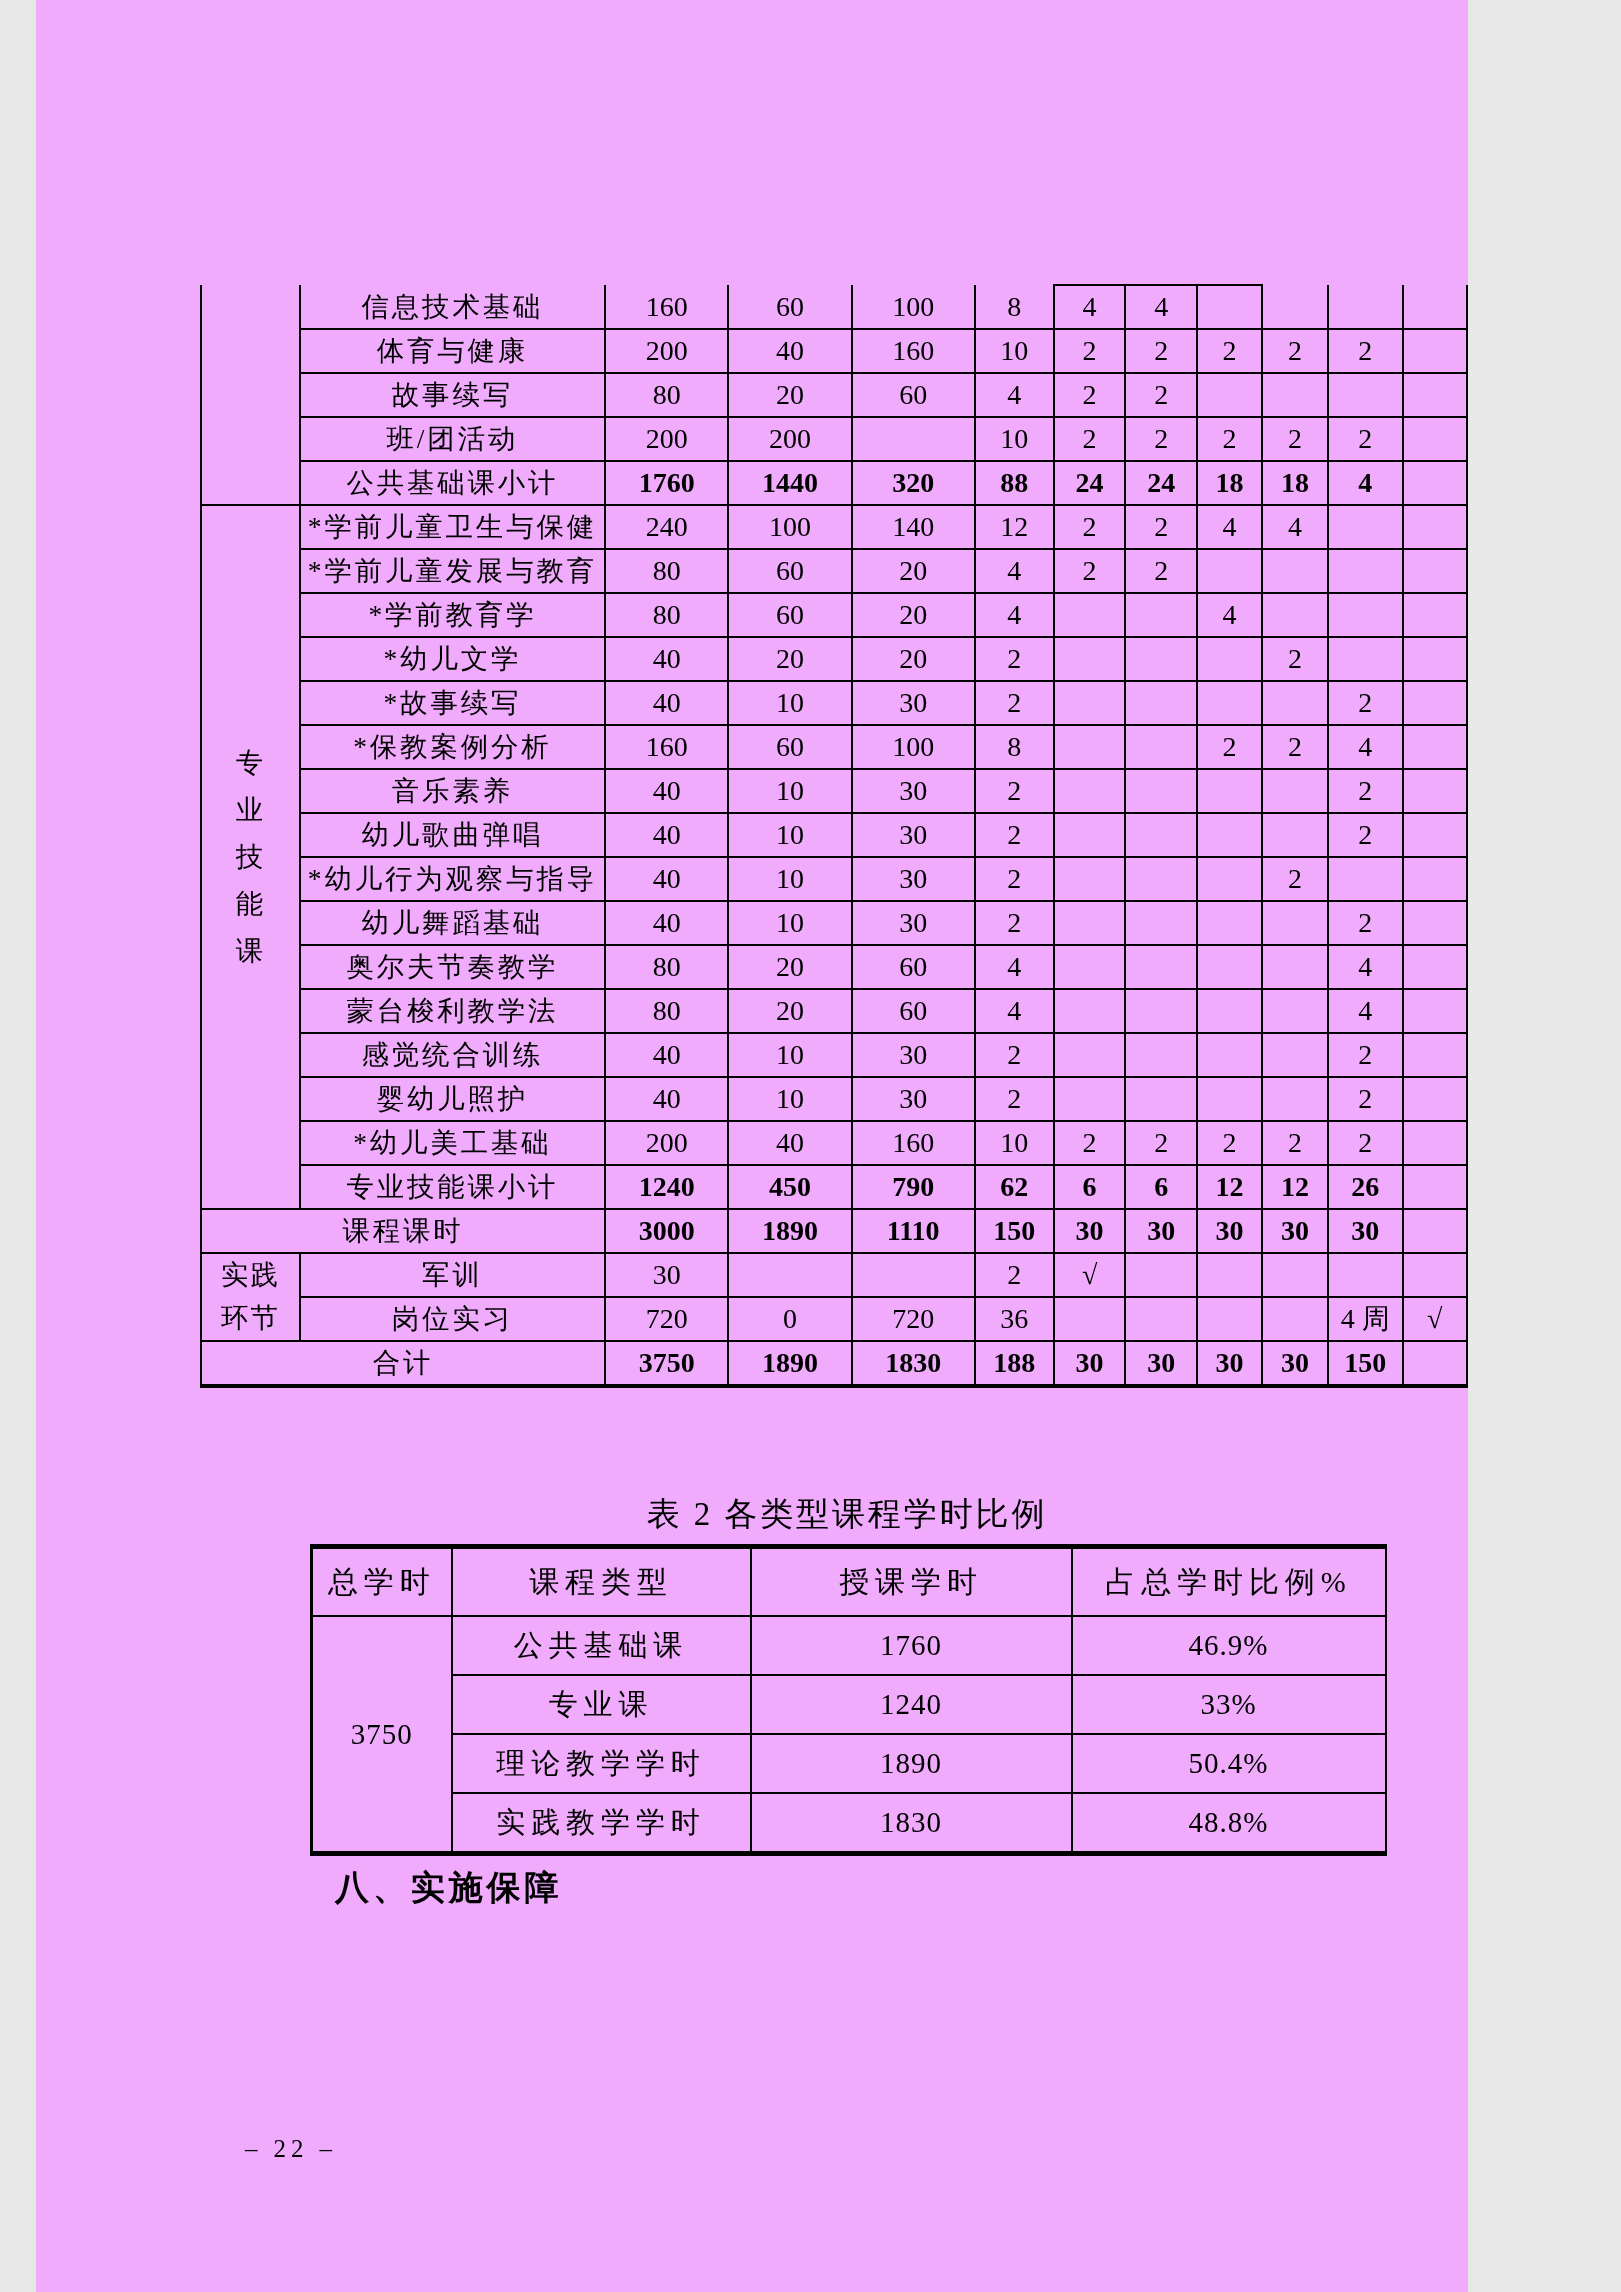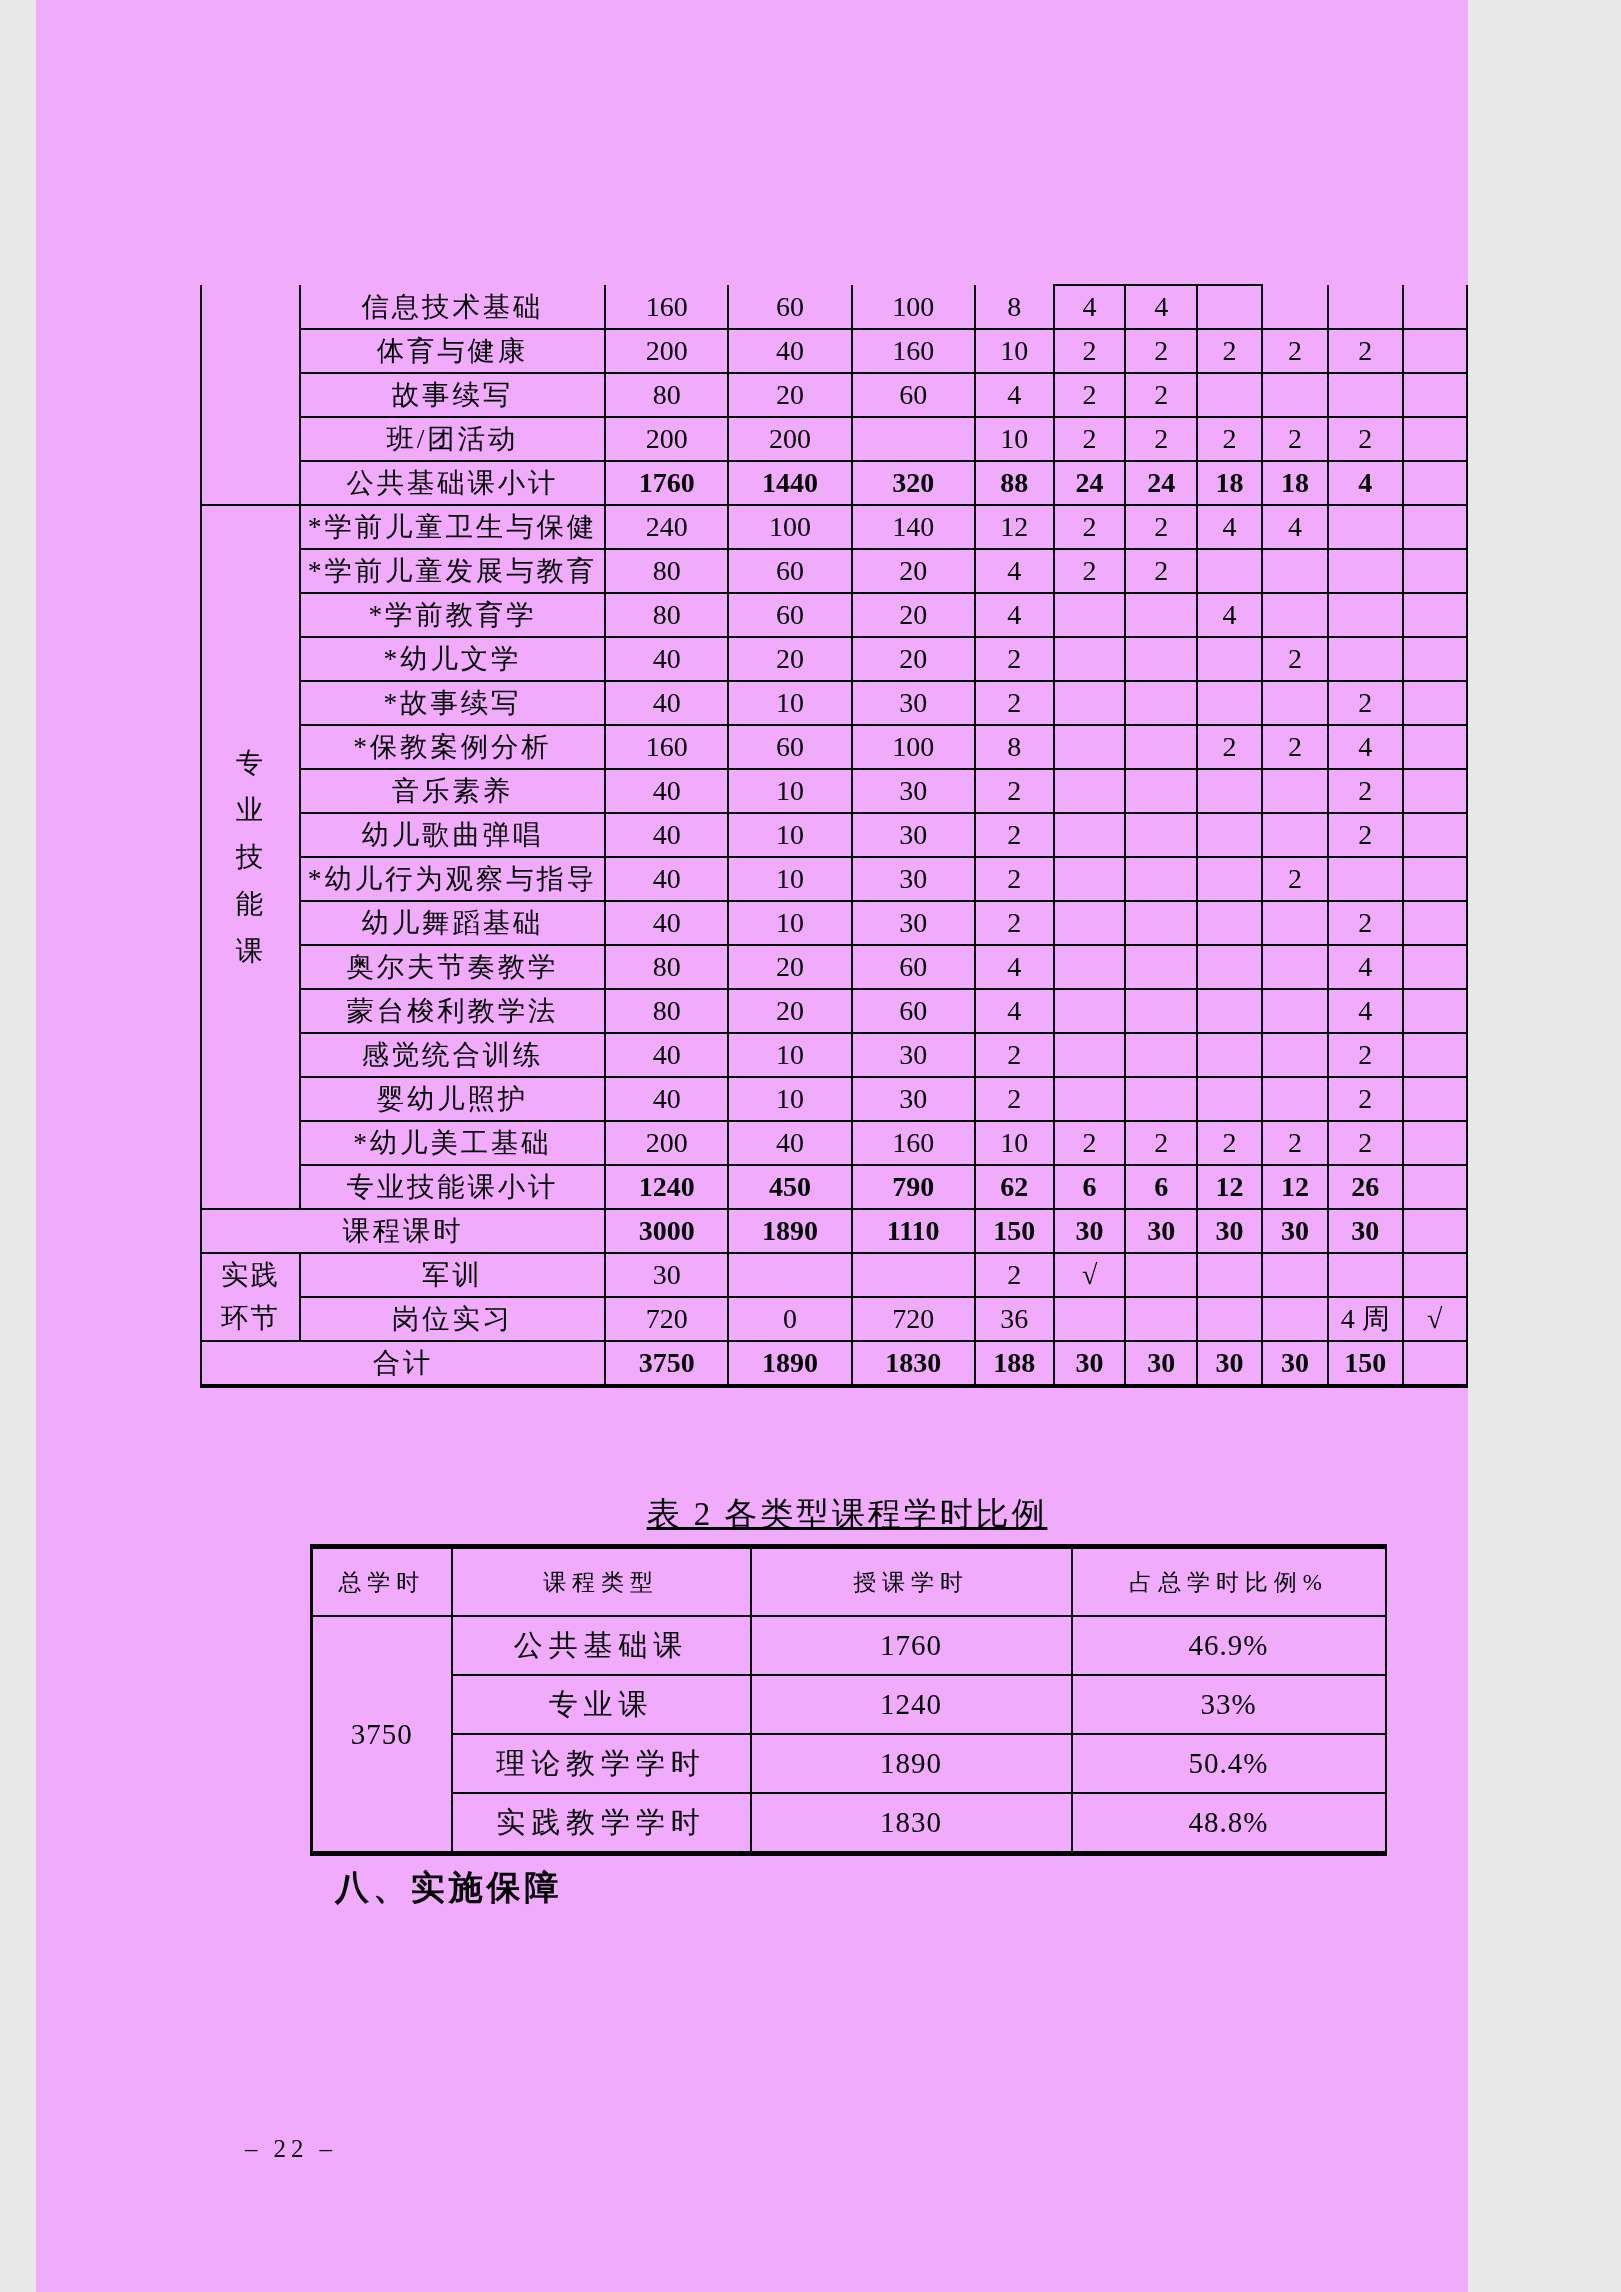--- a/index.html
+++ b/index.html
@@ -63,34 +63,33 @@
     border-left: 3.9px solid #000;
     border-right: 2.9px solid #000;
   }
   #t2 td {
     border: 2px solid #000;
     padding: 0;
     text-align: center;
     vertical-align: middle;
     white-space: nowrap;
   }
-  #t2 td.hd { height: 66px; font-size: 23px; letter-spacing: 5.9px; }
+  #t2 td.hd { height: 66px; font-size: 30px; letter-spacing: 5.9px; }
   #t2 td { height: 57px; }
   #t2 .lab2 { font-size: 29px; letter-spacing: 5.9px; }
   #t2 .num2 { font-size: 29px; letter-spacing: 1px; }
 
   .t2-caption {
     position: absolute;
     left: 274px;
     top: 1492px;
     width: 1074px;
     text-align: center;
     font-size: 33px;
     letter-spacing: 2.9px;
-    text-decoration: underline;
   }
 
   .sec-heading {
     position: absolute;
     left: 299px;
     top: 1865px;
     font-family: "Liberation Sans", "DejaVu Sans", sans-serif;
     font-weight: bold;
     font-size: 34px;
     letter-spacing: 3.9px;

